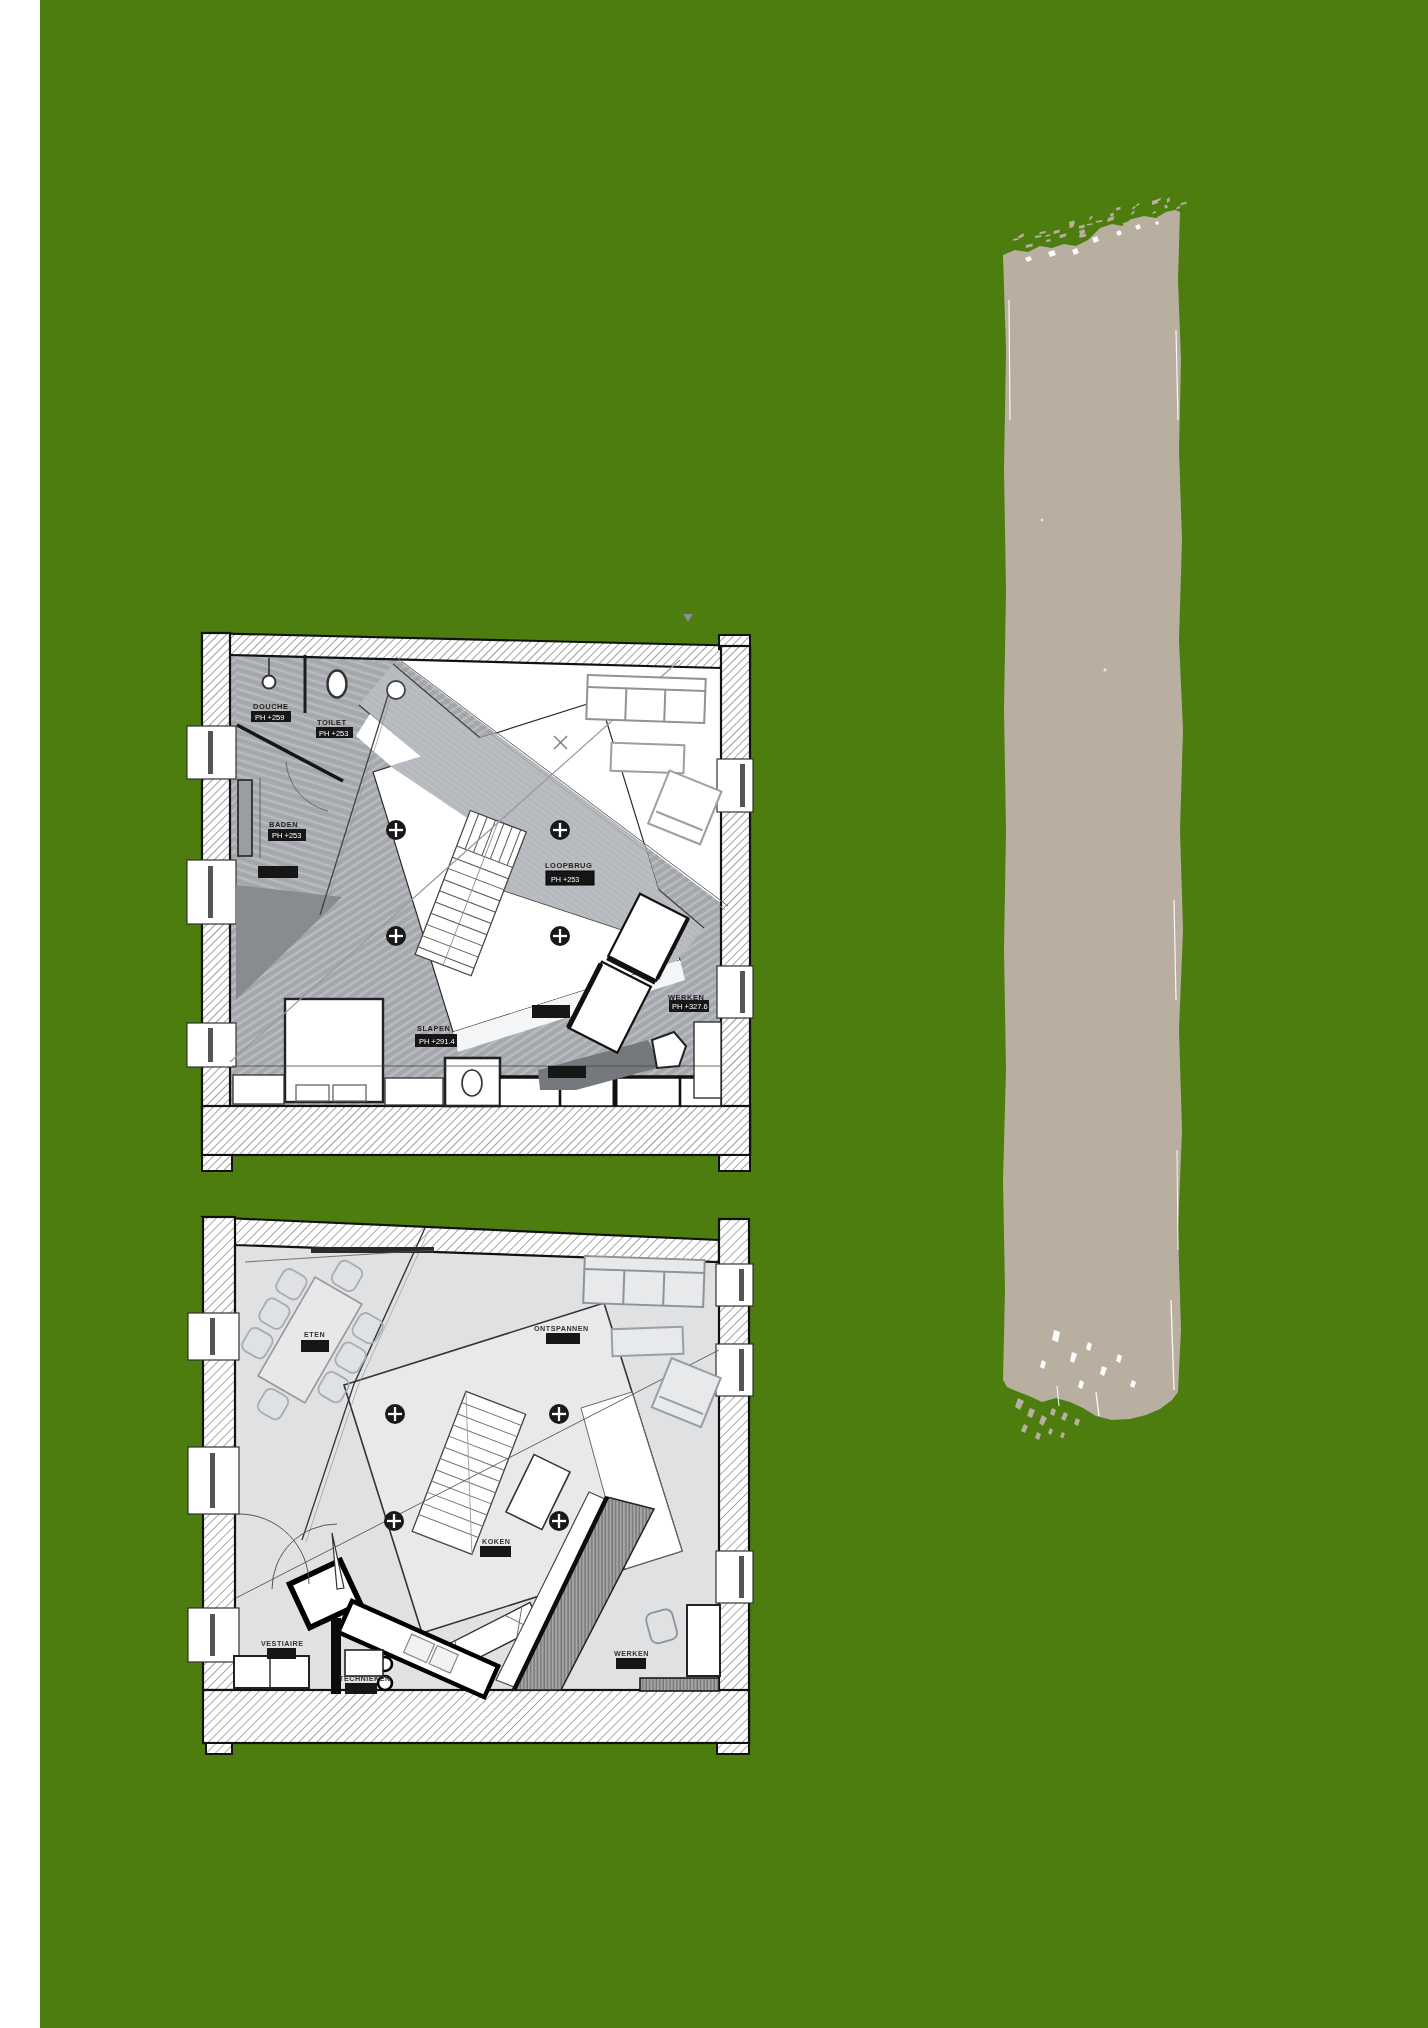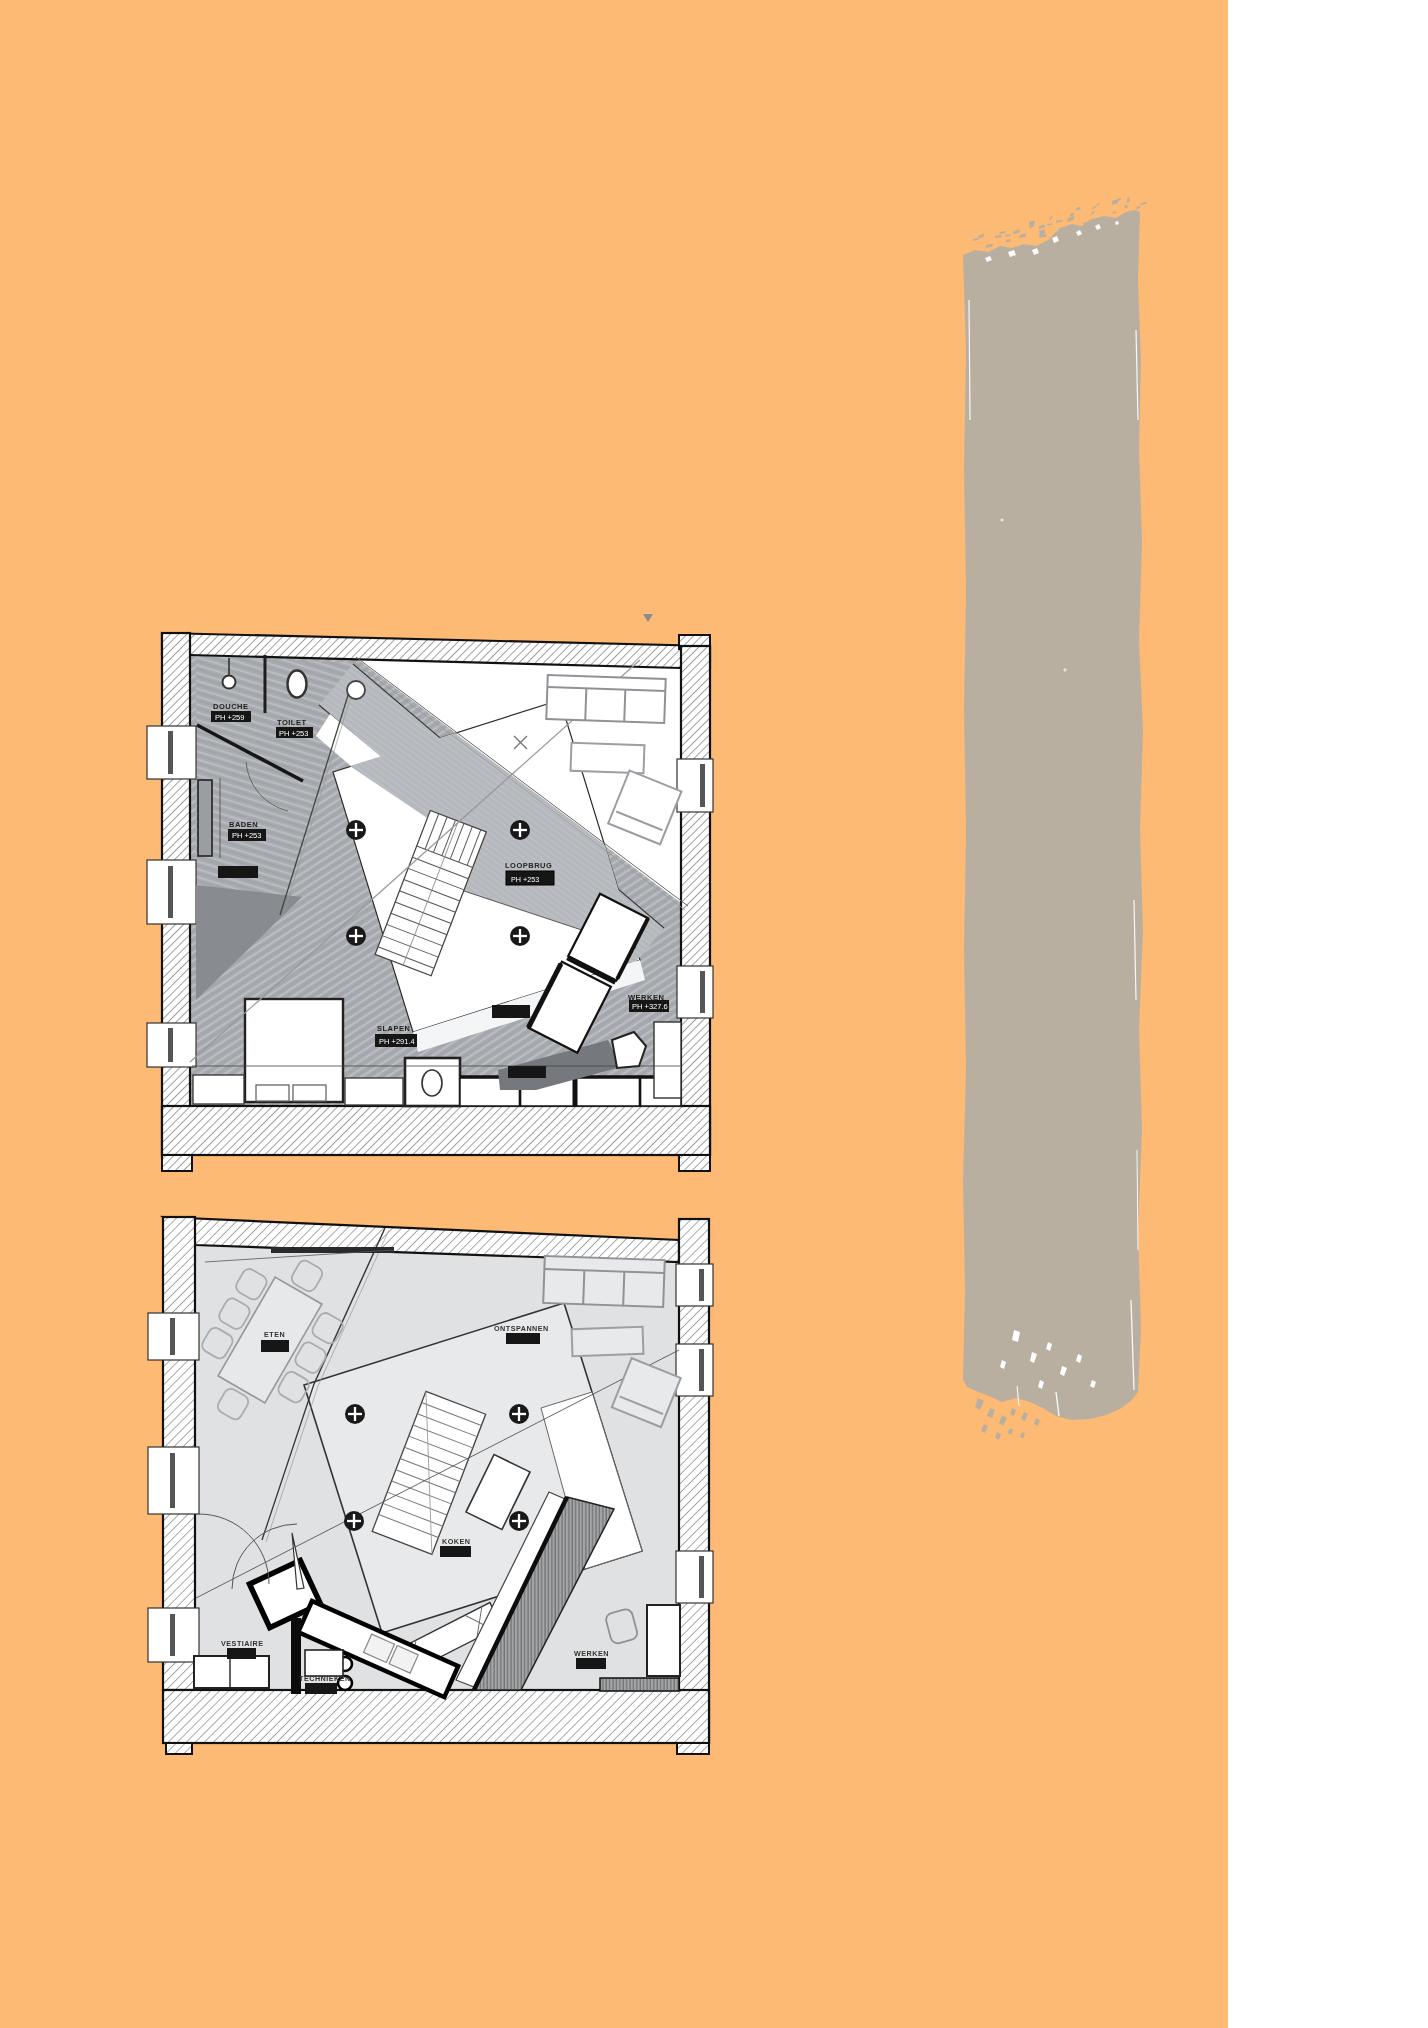--- a/index.html
+++ b/index.html
@@ -1,15 +1,15 @@
 <!DOCTYPE html>
 <html><head><meta charset="utf-8">
 <style>
 html,body{margin:0;padding:0;background:#fff;}
-#page{position:relative;width:1228px;height:2028px;background:#fdba74;overflow:hidden;font-family:"Liberation Sans",sans-serif;}
+#page{position:relative;width:1388px;height:2028px;background:#4d7c0f;overflow:hidden;font-family:"Liberation Sans",sans-serif;margin-left:40px;}
 svg{position:absolute;top:0;left:0;display:block;}
 </style></head>
 <body>
 <div id="page">
 <svg width="1428" height="2028" viewBox="0 0 1428 2028">
 <defs>
 <pattern id="wh" width="5.8" height="5.8" patternUnits="userSpaceOnUse" patternTransform="rotate(-45)">
 <rect width="5.8" height="5.8" fill="#ffffff"></rect>
 <line x1="0" y1="0" x2="5.8" y2="0" stroke="#3f3f3f" stroke-width="1.0"></line>
 </pattern>

